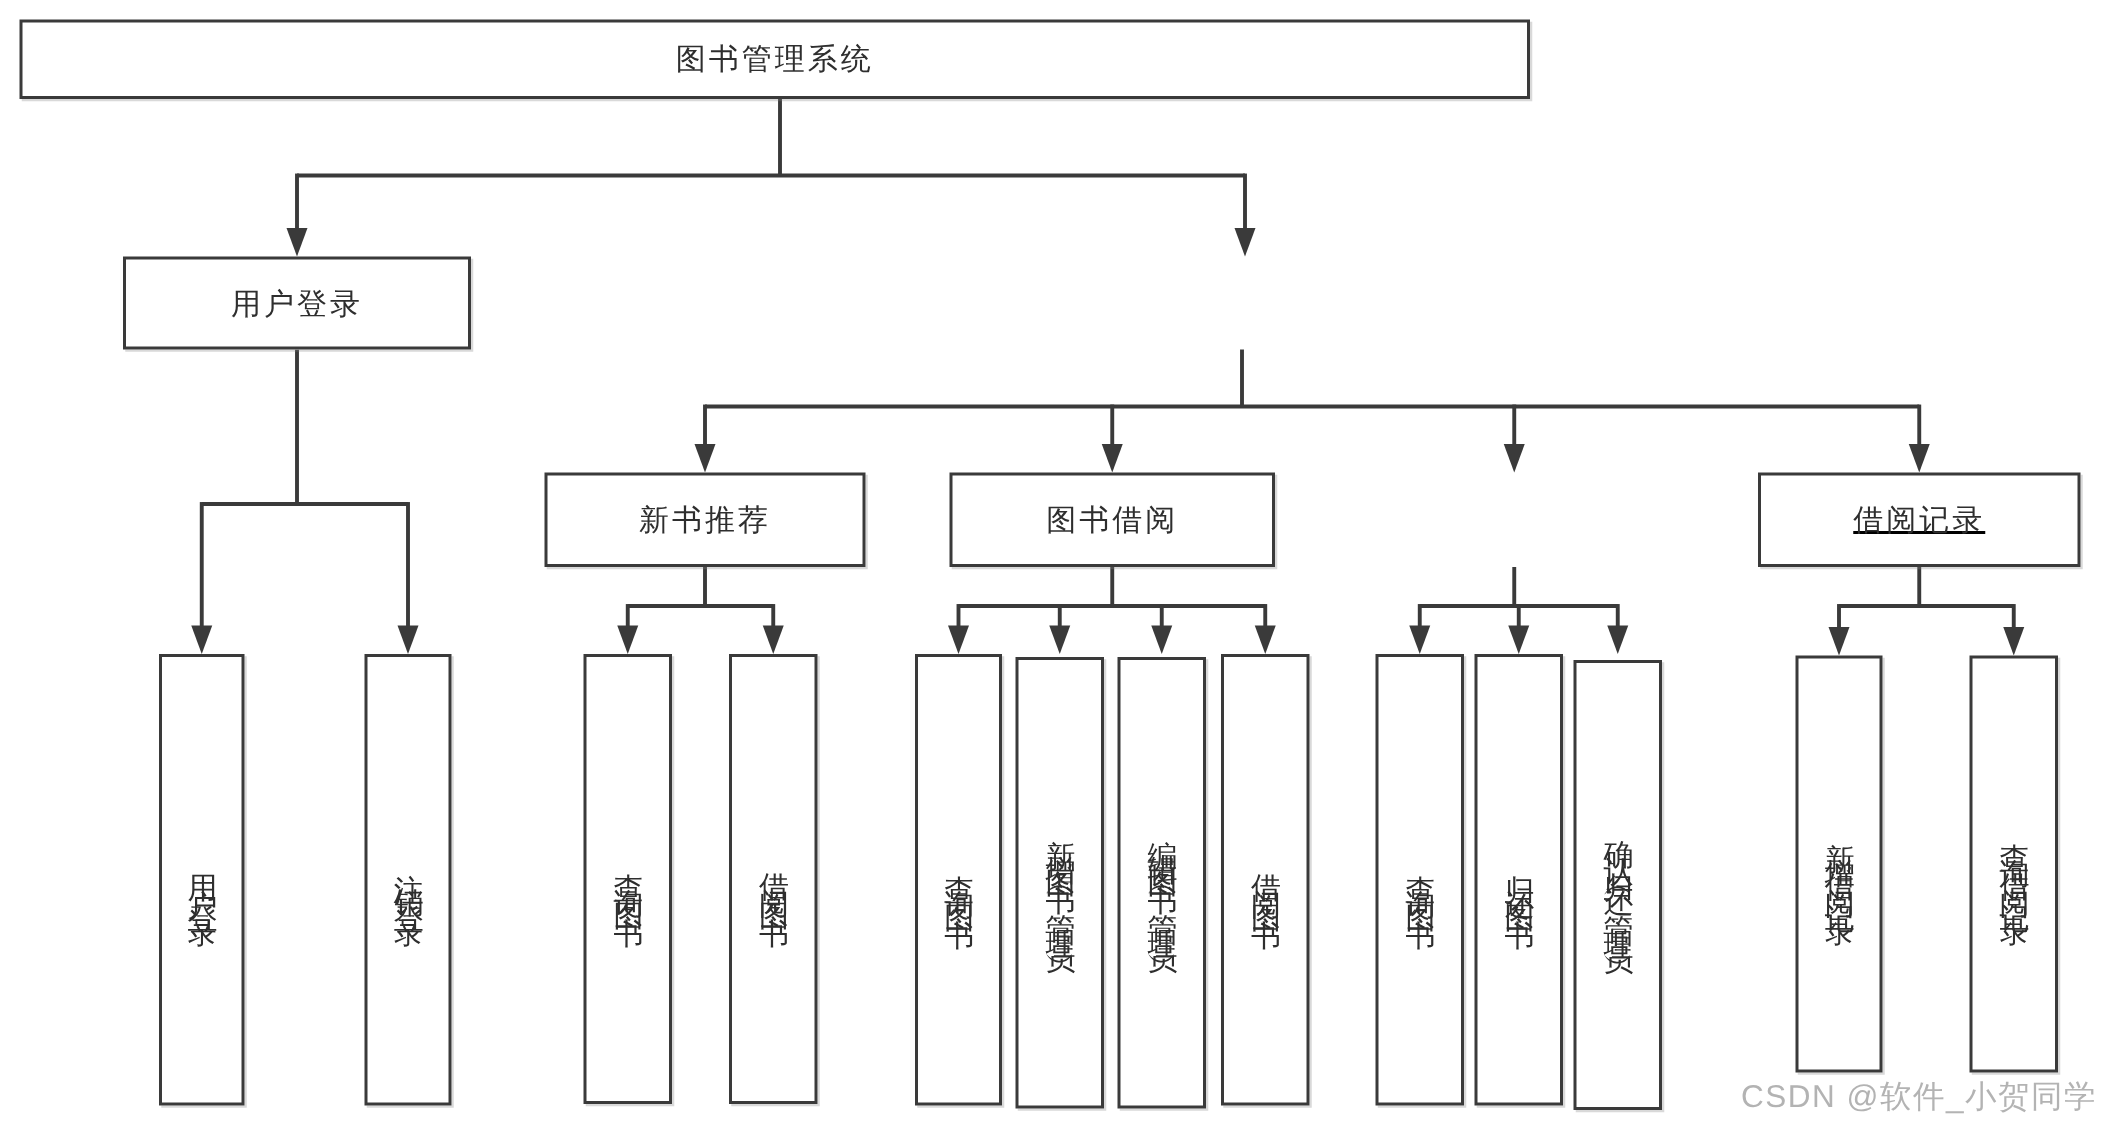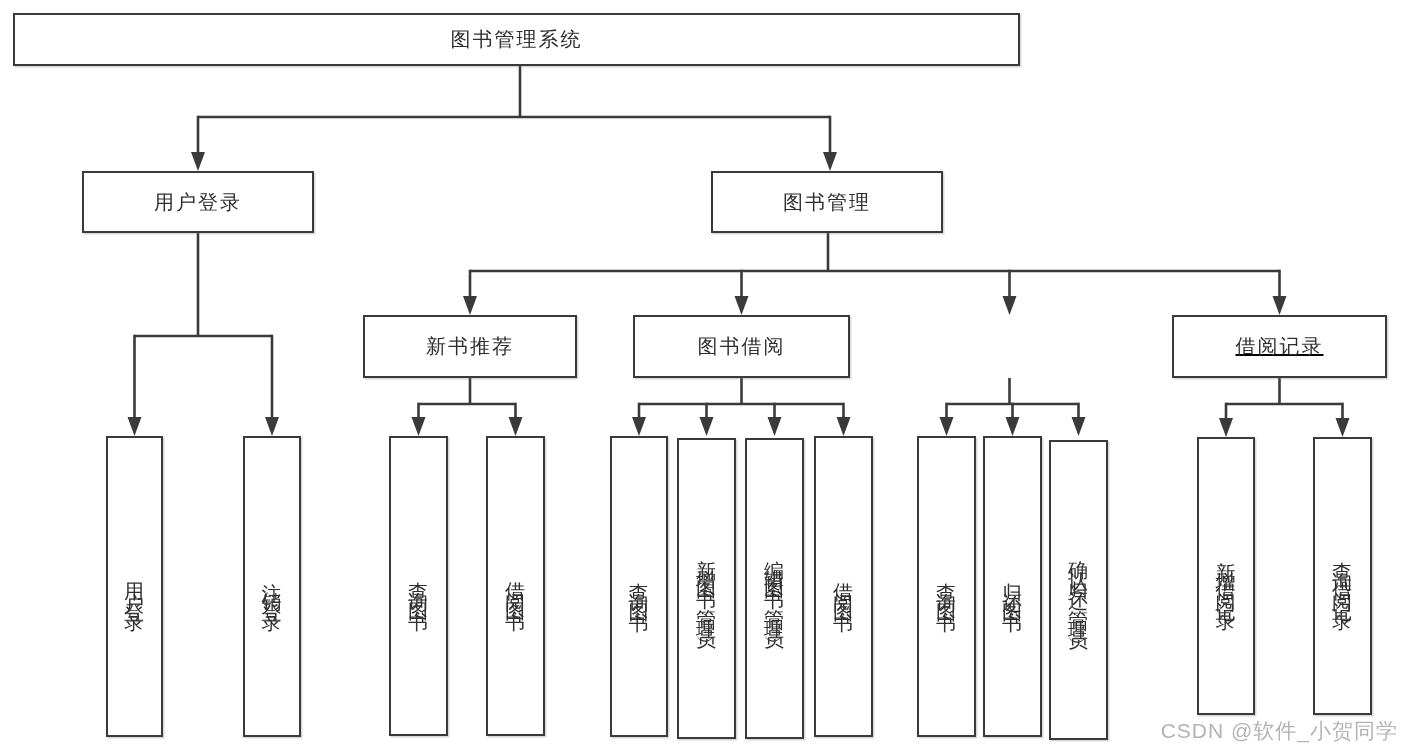--- a/index.html
+++ b/index.html
@@ -135,23 +135,20 @@
     </g>
   </svg>
 
   <div class="box" style="left:13px; top:13px; width:1007px; height:53px;">
     <span class="hlabel">图书管理系统</span>
   </div>
 
   <div class="box" style="left:82px; top:171px; width:232px; height:62px;">
     <span class="hlabel">用户登录</span>
   </div>
-  <div class="box" style="left:711px; top:171px; width:232px; height:62px;">
-    <span class="hlabel">图书管理</span>
-  </div>
 
   <div class="box" style="left:633px; top:315px; width:217px; height:63px;">
     <span class="hlabel">图书借阅</span>
   </div>
   <div class="box" style="left:363px; top:315px; width:214px; height:63px;">
     <span class="hlabel">新书推荐</span>
   </div>
   <div class="box" style="left:1172px; top:315px; width:215px; height:63px;text-decoration:underline;">
     <span class="hlabel">借阅记录</span>
   </div>

